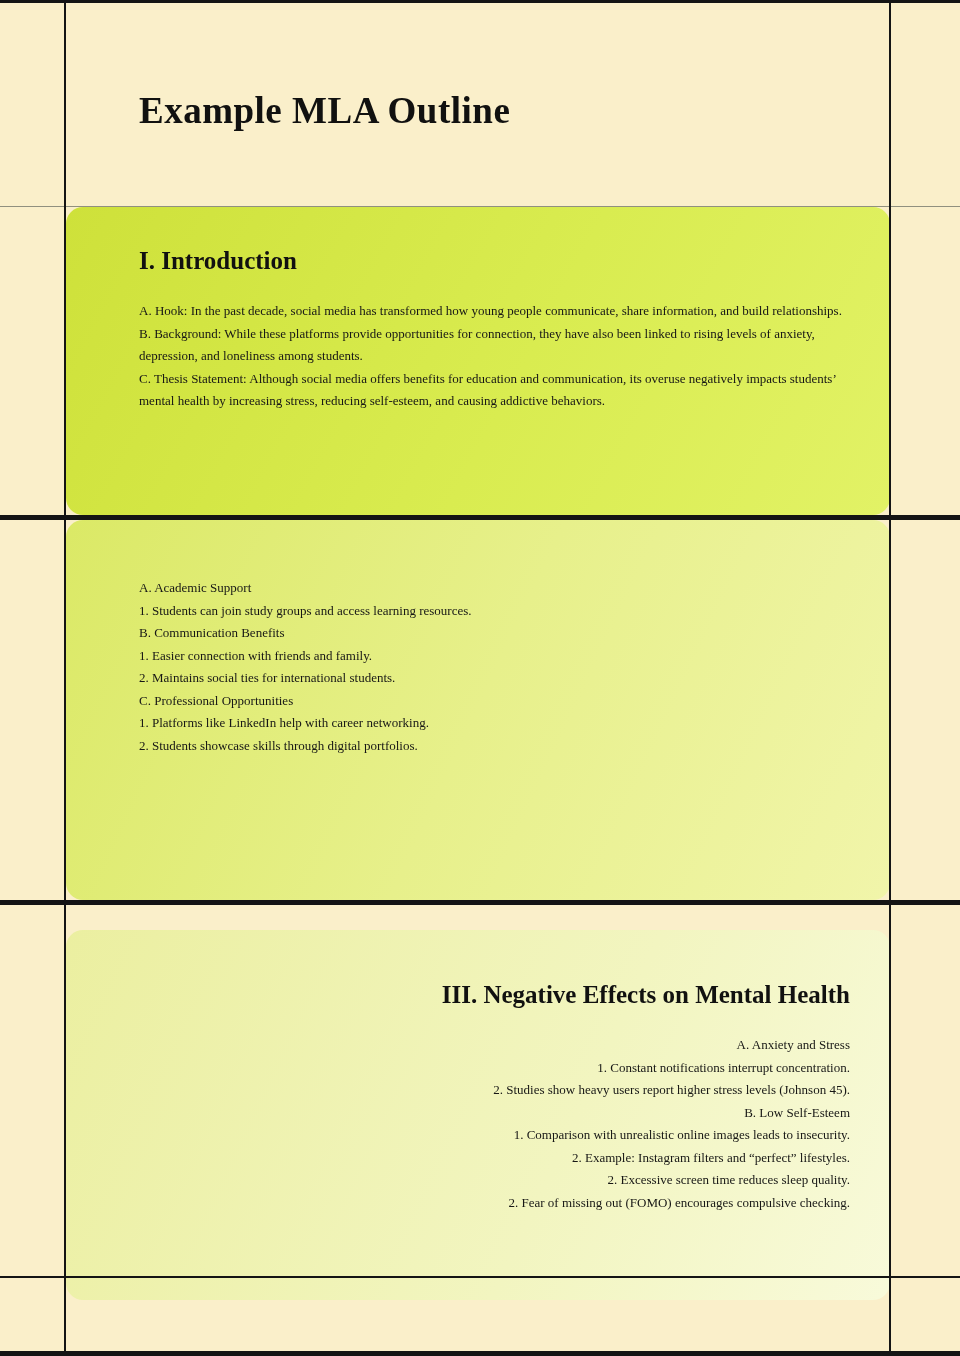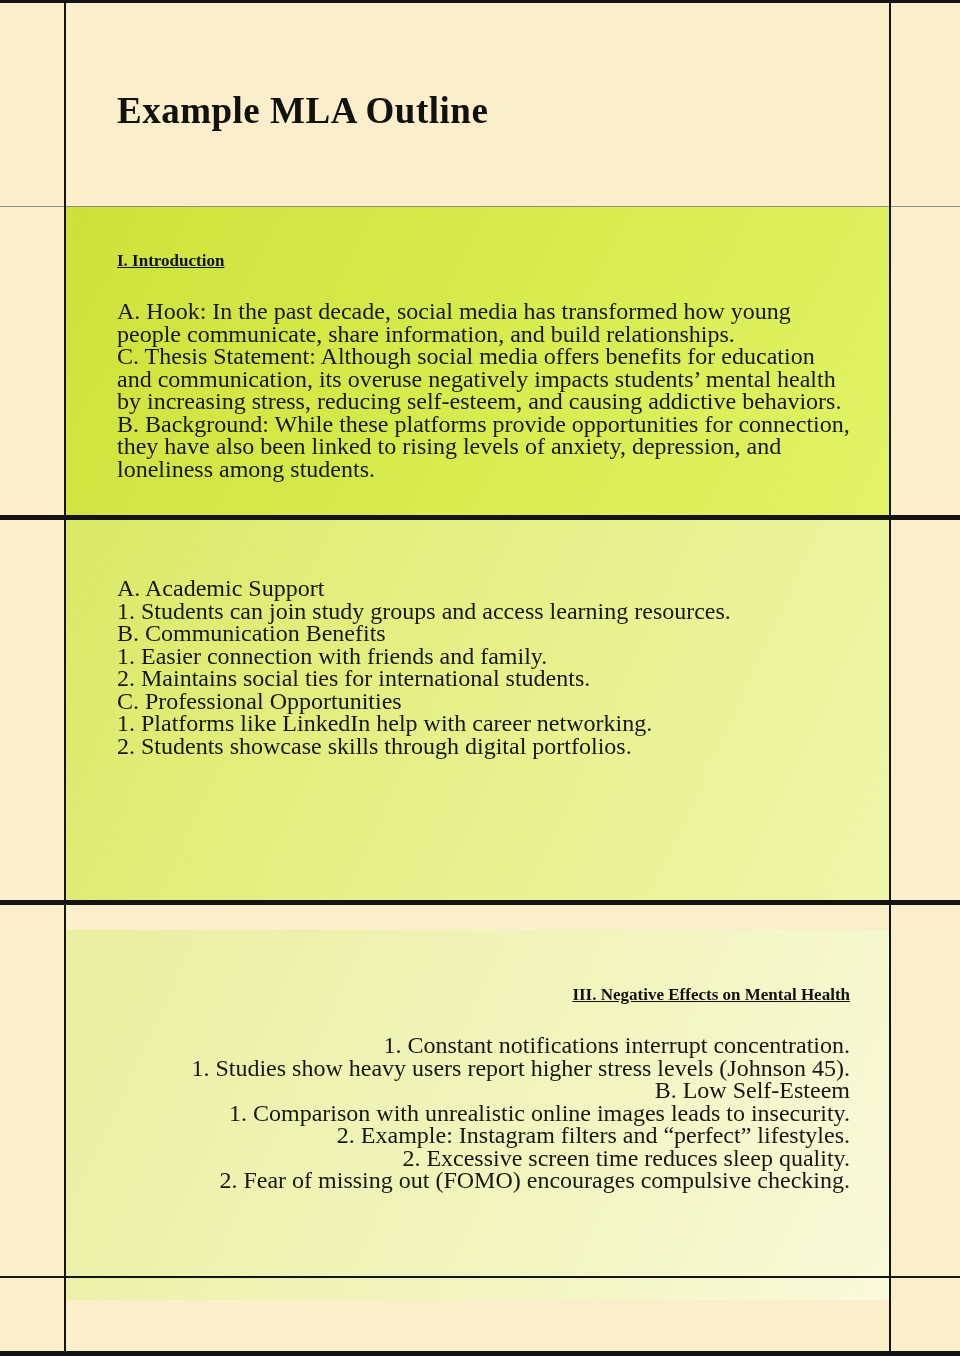--- a/index.html
+++ b/index.html
@@ -39,23 +39,24 @@
   }
   #vrule-left  { left: 64px; }
   #vrule-right { left: 889px; }
 
   
   .row {
     position: absolute;
     left: 66px;
     width: 824px;
     box-sizing: border-box;
-    padding-left: 51px;
+    padding-left: 73px;
     padding-right: 40px;
     z-index: 1;
+    border-radius: 17px;
   }
   #title-row {
     top: 3px;
     height: 203px;
     padding-top: 86px;
     background: transparent;
   }
   #section-introduction {
     top: 207px;
     height: 308px;
@@ -80,28 +81,27 @@
   .doc-title {
     margin: 0;
     font-size: 37px;
     line-height: 44px;
     font-weight: bold;
     color: #111110;
     letter-spacing: 0.5px;
   }
   .section-heading {
     margin: 0 0 24px 0;
-    font-size: 17px;
+    font-size: 25px;
     line-height: 31px;
     font-weight: bold;
     color: #111110;
-    text-decoration: underline;
   }
   .outline-item {
-    font-size: 24px;
+    font-size: 13px;
     line-height: 22.5px;
     color: #171715;
   }
 </style>
 </head>
 <body>
 
 <div class="hrule" id="rule-top"></div>
 <div class="hrule" id="rule-thin"></div>
 <div class="hrule" id="rule-div1"></div>
@@ -111,37 +111,38 @@
 <div class="vrule" id="vrule-left"></div>
 <div class="vrule" id="vrule-right"></div>
 
 <div class="row" id="title-row">
   <h1 class="doc-title">Example MLA Outline</h1>
 </div>
 
 <div class="row" id="section-introduction">
   <h2 class="section-heading">I. Introduction</h2>
   <div class="outline-item">A. Hook: In the past decade, social media has transformed how young people communicate, share information, and build relationships.</div>
+  <div class="outline-item">B. Background: While these platforms provide opportunities for connection, they have also been linked to rising levels of anxiety, depression, and loneliness among students.</div>
   <div class="outline-item">C. Thesis Statement: Although social media offers benefits for education and communication, its overuse negatively impacts students’ mental health by increasing stress, reducing self-esteem, and causing addictive behaviors.</div>
-  <div class="outline-item">B. Background: While these platforms provide opportunities for connection, they have also been linked to rising levels of anxiety, depression, and loneliness among students.</div>
 </div>
 
 <div class="row" id="section-positive-aspects">
   <div class="outline-item">A. Academic Support</div>
   <div class="outline-item">1. Students can join study groups and access learning resources.</div>
   <div class="outline-item">B. Communication Benefits</div>
   <div class="outline-item">1. Easier connection with friends and family.</div>
   <div class="outline-item">2. Maintains social ties for international students.</div>
   <div class="outline-item">C. Professional Opportunities</div>
   <div class="outline-item">1. Platforms like LinkedIn help with career networking.</div>
   <div class="outline-item">2. Students showcase skills through digital portfolios.</div>
 </div>
 
 <div class="row" id="section-negative-effects">
   <h2 class="section-heading">III. Negative Effects on Mental Health</h2>
+  <div class="outline-item">A. Anxiety and Stress</div>
   <div class="outline-item">1. Constant notifications interrupt concentration.</div>
-  <div class="outline-item">1. Studies show heavy users report higher stress levels (Johnson 45).</div>
+  <div class="outline-item">2. Studies show heavy users report higher stress levels (Johnson 45).</div>
   <div class="outline-item">B. Low Self-Esteem</div>
   <div class="outline-item">1. Comparison with unrealistic online images leads to insecurity.</div>
   <div class="outline-item">2. Example: Instagram filters and “perfect” lifestyles.</div>
   <div class="outline-item">2. Excessive screen time reduces sleep quality.</div>
   <div class="outline-item">2. Fear of missing out (FOMO) encourages compulsive checking.</div>
 </div>
 
 </body></html>

